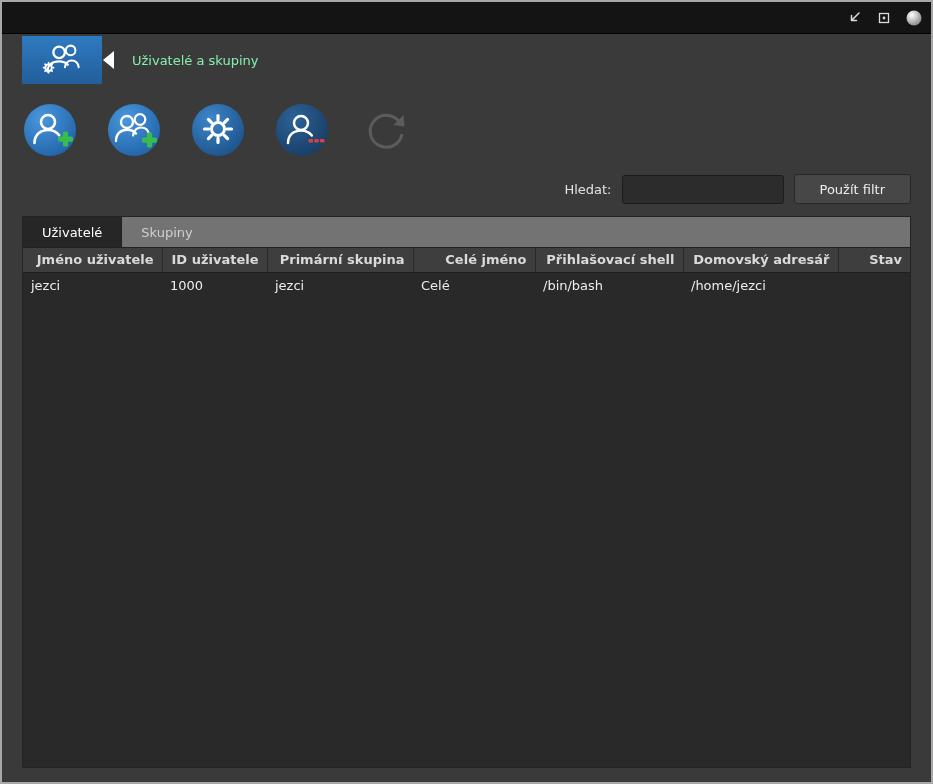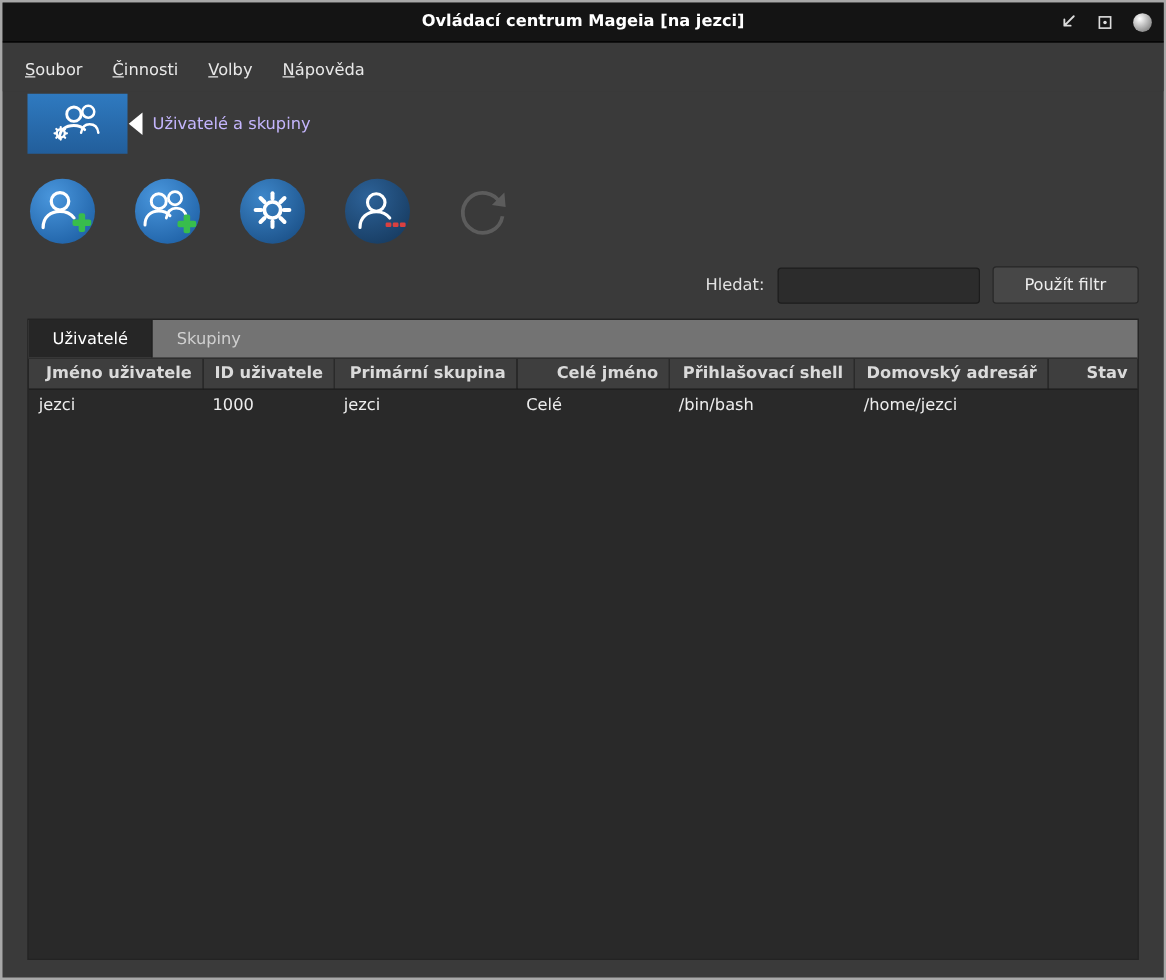--- a/index.html
+++ b/index.html
@@ -53,21 +53,21 @@
     display:flex; align-items:center; justify-content:center;
     flex:0 0 80px;
   }
   .back-arrow {
     width:0; height:0; margin-left:1px;
     border-top:9px solid transparent;
     border-bottom:9px solid transparent;
     border-right:11px solid #ffffff;
     cursor:pointer;
   }
-  .section-title { color:#c4b5fd; margin-left:8px;text-align:right; }
+  .section-title { color:#86efac; margin-left:18px;text-align:right; }
   
   .toolbar {
     display:flex; align-items:center; gap:28px;
     padding:0 20px; margin-top:18px; height:56px;
   }
   .tool-btn {
     width:56px; height:56px; padding:0; border:none; background:none;
     cursor:pointer; display:block;
   }
   .tool-btn.disabled { cursor:default; }
@@ -126,21 +126,20 @@
     color:#ededed; padding:5px 8px; height:26px;
     overflow:hidden; white-space:nowrap;
   }
 </style>
 </head>
 <body>
 
 <div class="window">
 
   <div class="titlebar">
-    <span class="window-title">Ovládací centrum Mageia [na jezci]</span>
     <div class="win-controls">
       <button class="win-btn" title="">
         <svg width="16" height="16" viewBox="0 0 16 16">
             <path d="M13 3 L5.5 10.5 M5.5 10.5 L5.5 5.5 M5.5 10.5 L10.5 10.5" stroke="#dcdcdc" stroke-width="1.5" fill="none" stroke-linecap="round"></path>
           </svg>
       </button>
       <button class="win-btn" title="">
         <svg width="16" height="16" viewBox="0 0 16 16">
             <rect x="3.5" y="3.5" width="9" height="9" fill="none" stroke="#dcdcdc" stroke-width="1.3"></rect>
             <circle cx="8" cy="8" r="1.4" fill="#dcdcdc"></circle>
@@ -153,26 +152,20 @@
                 <stop offset="0" stop-color="#ffffff"></stop>
                 <stop offset="1" stop-color="#7f7f7f"></stop>
               </radialGradient>
             </defs>
           <circle cx="9" cy="9" r="7.5" fill="url(#wc)"></circle>
         </svg>
       </button>
     </div>
   </div>
 
-  <div class="menubar">
-    <span class="menu-item">Soubor</span>
-    <span class="menu-item">Činnosti</span>
-    <span class="menu-item">Volby</span>
-    <span class="menu-item">Nápověda</span>
-  </div>
 
   <div class="header-row">
     <div class="app-badge">
       <svg width="46" height="40" viewBox="0 0 48 40">
         <g fill="none" stroke="#ffffff" stroke-width="2.4" stroke-linecap="round">
           <circle cx="21" cy="12" r="6"></circle>
           <path d="M9 32 c0-7 5.2-10.5 12-10.5 4 0 7 1.2 9 3.4"></path>
           <circle cx="33" cy="10" r="5" stroke-width="2.1"></circle>
           <path d="M27 27.5 c1-4.8 3.4-7 7-7 4 0 6.8 2.6 7.4 7" stroke-width="2.1"></path>
           <circle cx="10" cy="28" r="3.4" stroke-width="2"></circle>

